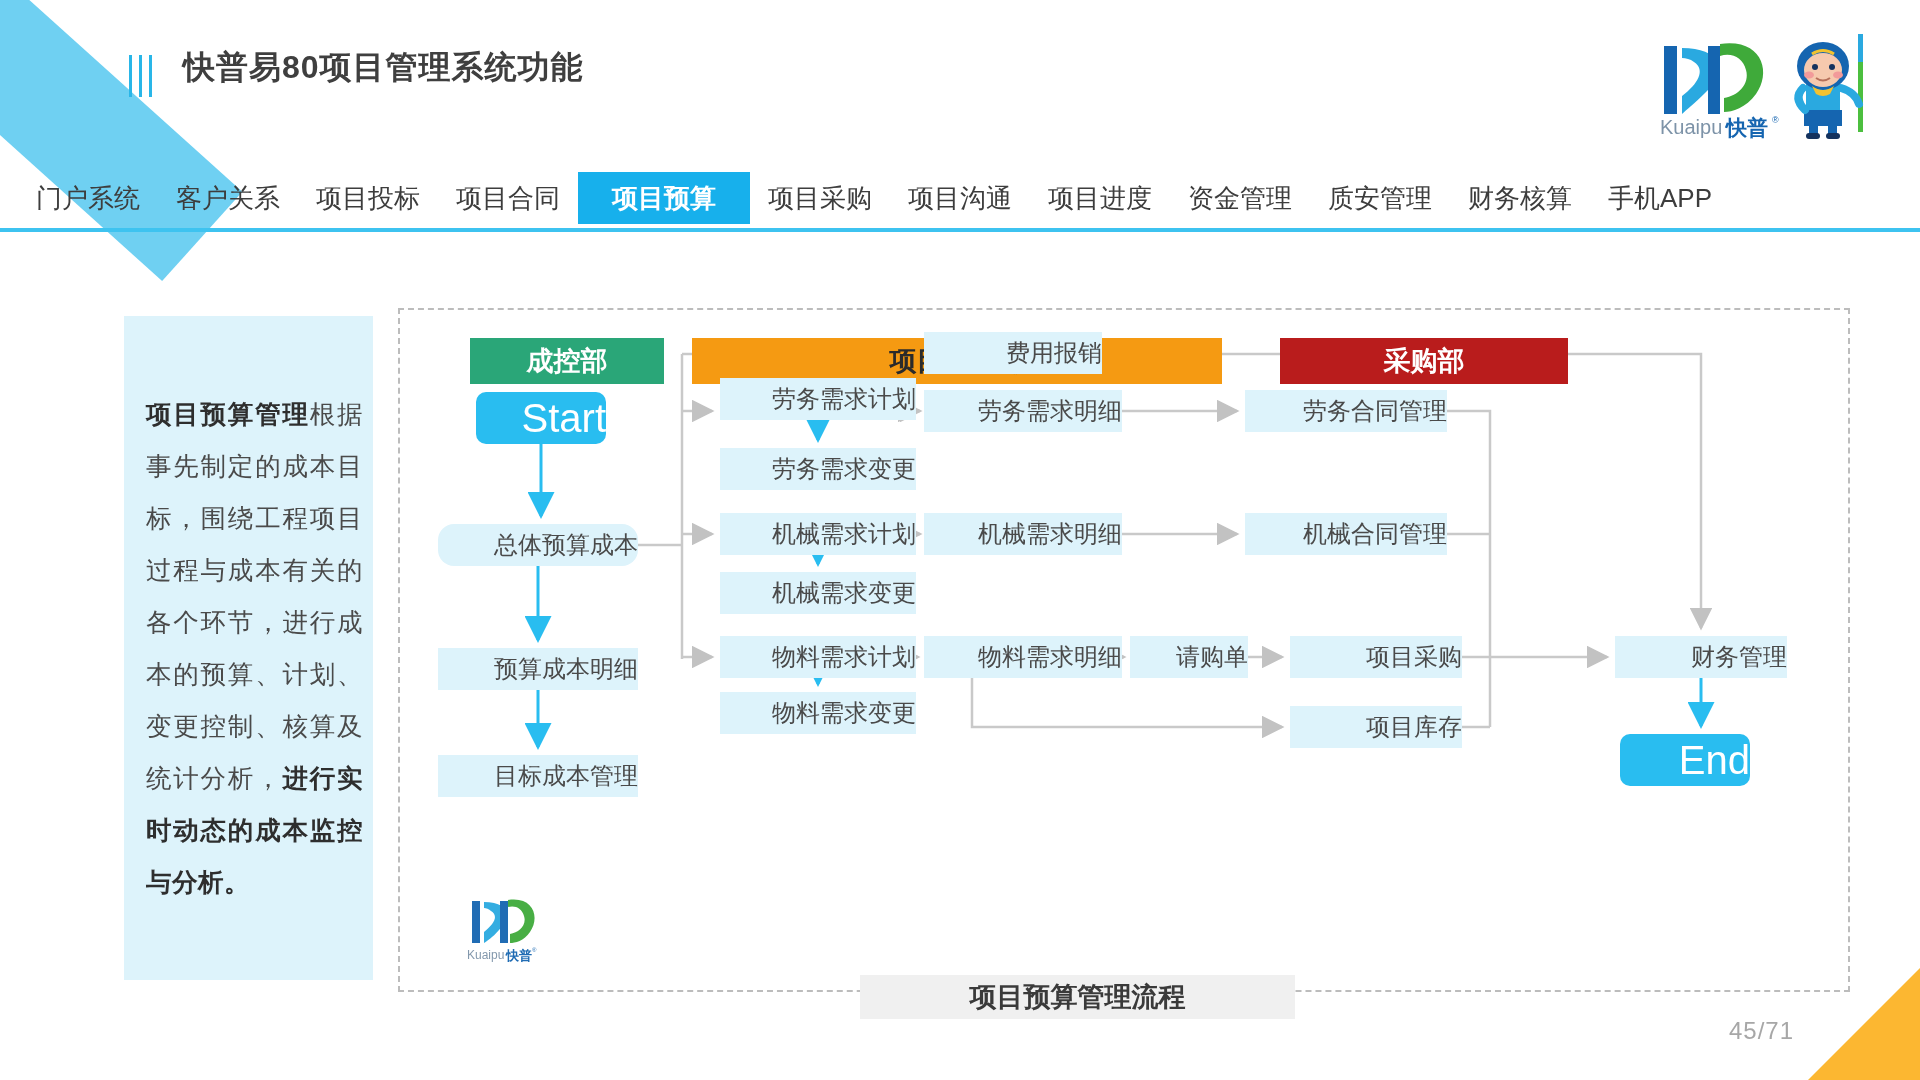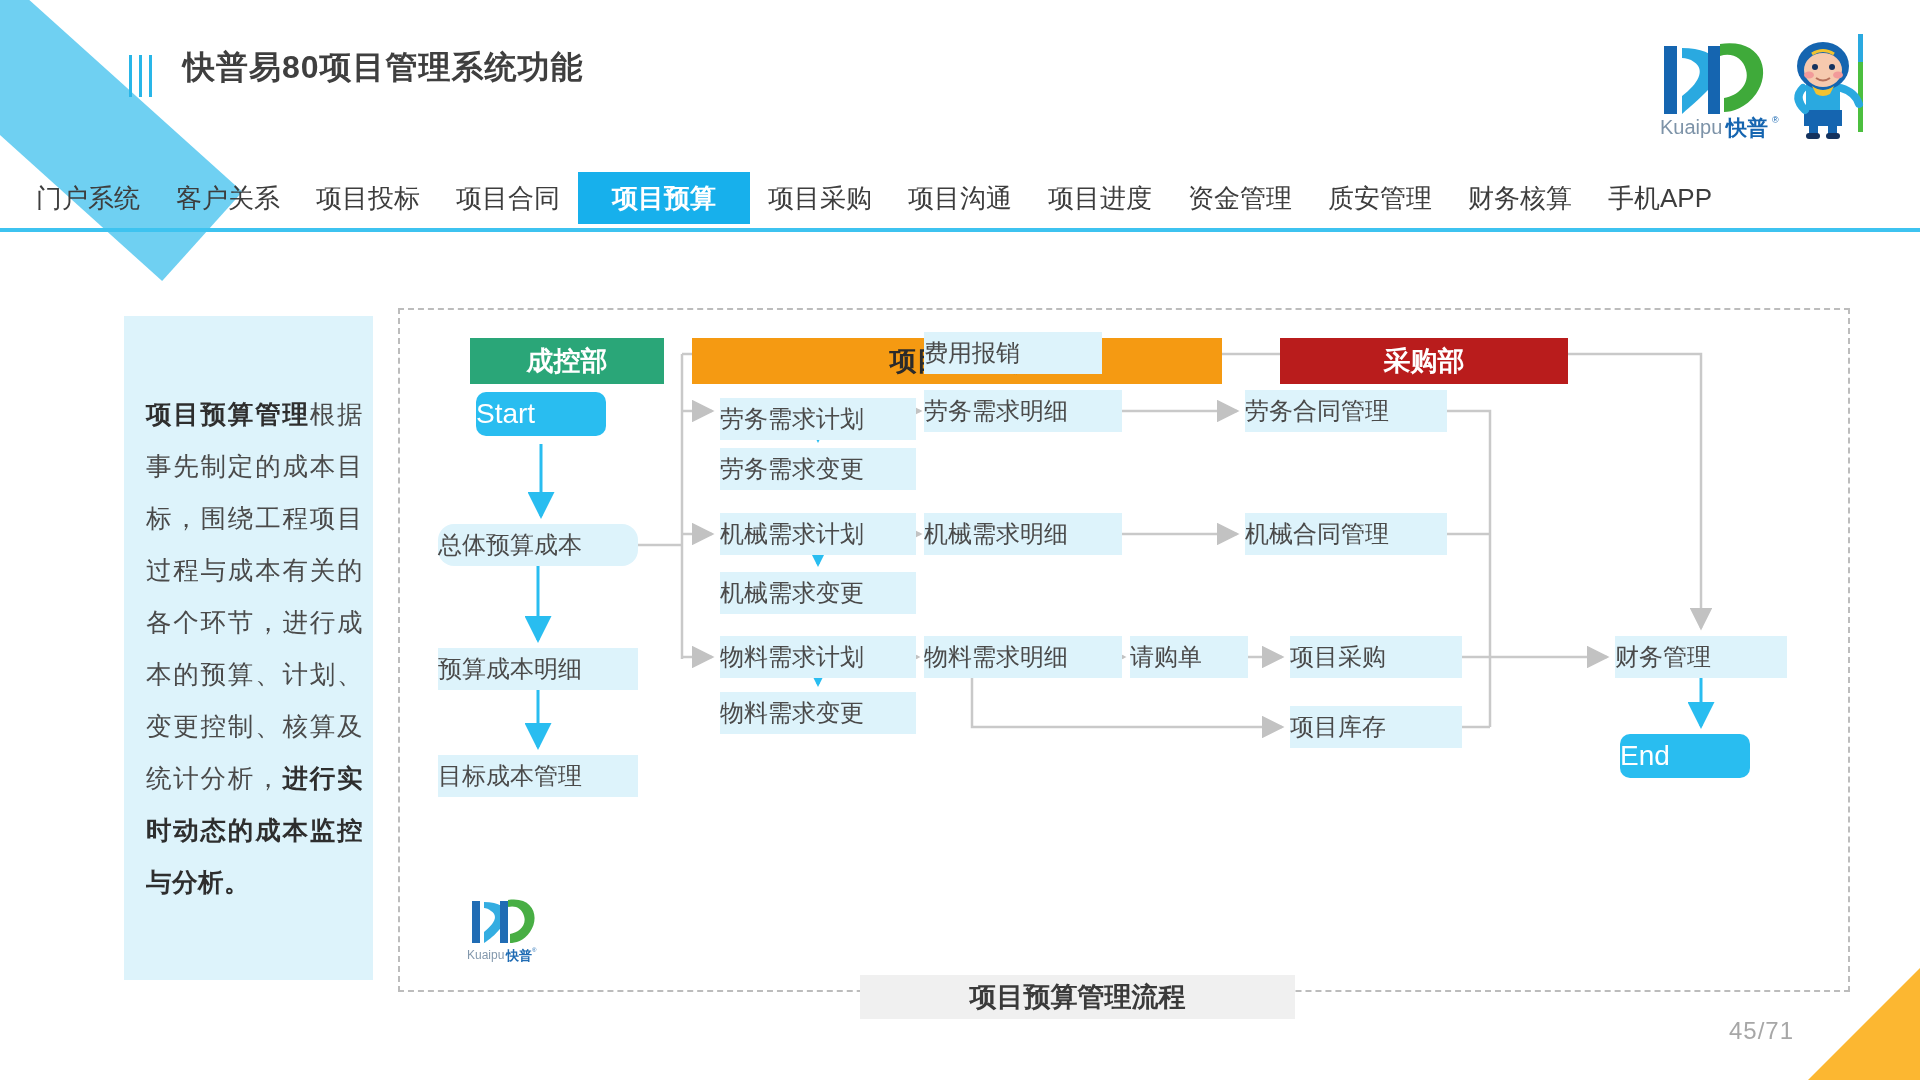--- a/index.html
+++ b/index.html
@@ -128,32 +128,32 @@
   }
   .dept.dark { color: #2b2b2b; }
 
   
   .node {
     position: absolute;
     height: 42px;
     background: #ddf3fb;
     display: flex;
     align-items: center;
-    justify-content: flex-start;
+    justify-content: flex-end;
     font-size: 24px;
     color: #4a4a4a;
     white-space: nowrap;
     box-sizing: border-box;
   }
   .node.terminal {
     background: #29bdf0;
     color: #ffffff;
     border-radius: 10px;
-    font-size: 28px;
-    height: 44px;
+    font-size: 40px;
+    height: 52px;
   }
 
   
   .connectors {
     position: absolute;
     left: 0; top: 0;
     width: 1452px; height: 684px;
     pointer-events: none;
   }
 
@@ -362,21 +362,21 @@
       <span>预算成本明细</span>
       </div>
     <div class="node" style="left:38px; top:445px; width:200px;">
       <span>目标成本管理</span>
       </div>
 
     <div class="node" style="left:524px; top:22px; width:178px;">
       <span>费用报销</span>
       </div>
 
-    <div class="node" style="left:320px; top:88px; width:196px;">
+    <div class="node" style="left:320px; top:68px; width:196px;">
       <span>劳务需求计划</span>
       </div>
     <div class="node" style="left:524px; top:80px; width:198px;">
       <span>劳务需求明细</span>
       </div>
     <div class="node" style="left:320px; top:138px; width:196px;">
       <span>劳务需求变更</span>
       </div>
     <div class="node" style="left:845px; top:80px; width:202px;">
       <span>劳务合同管理</span>

